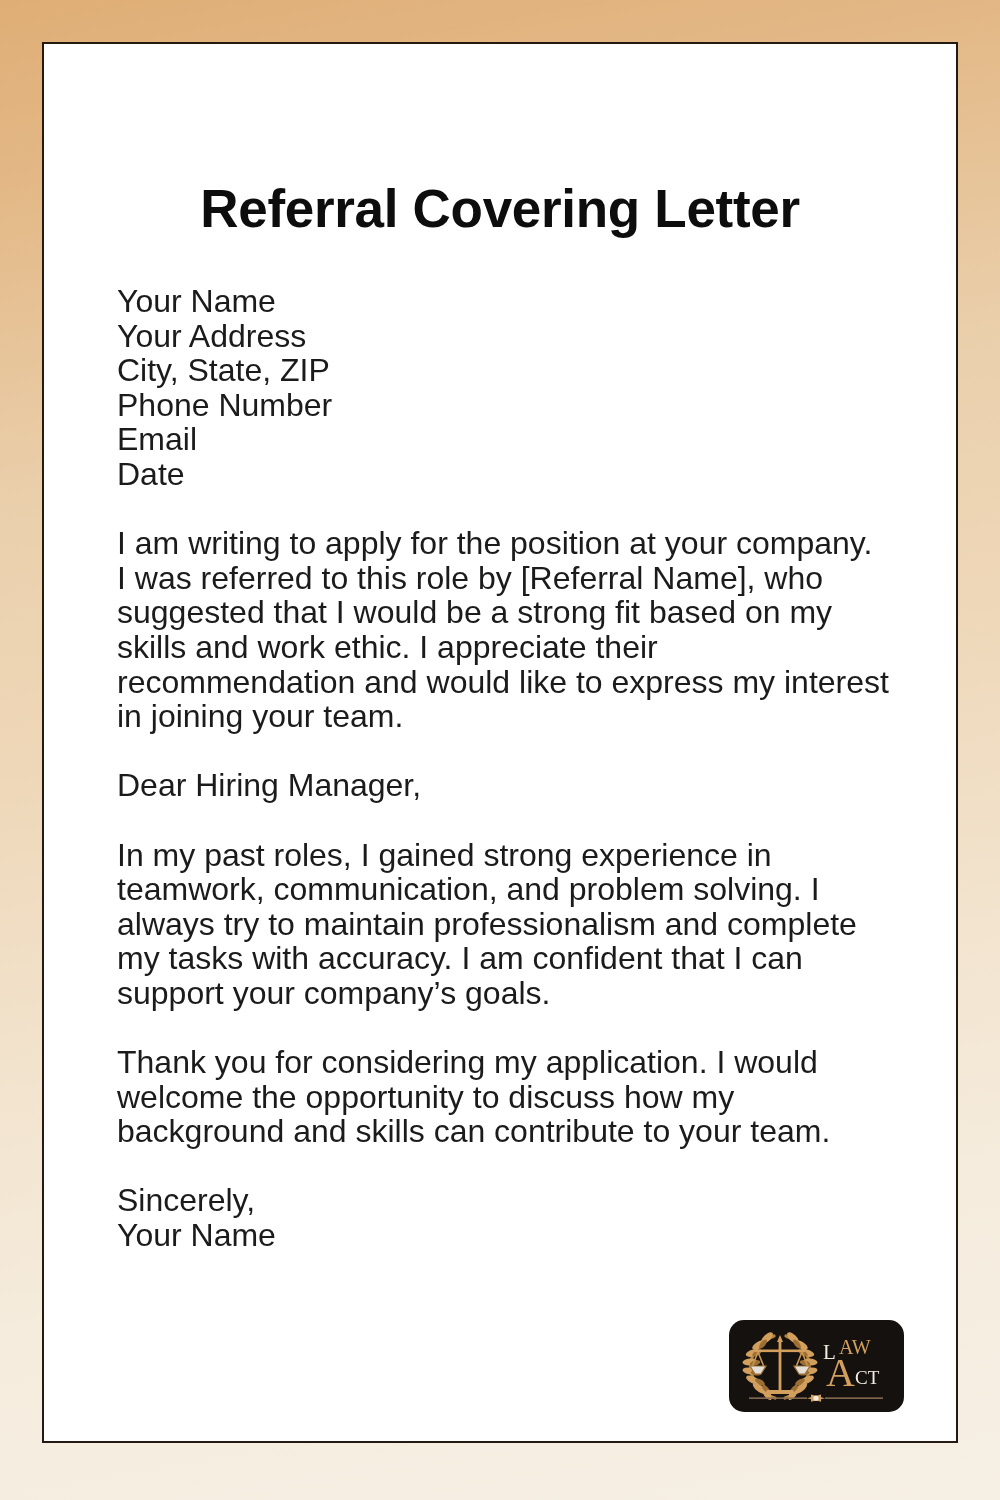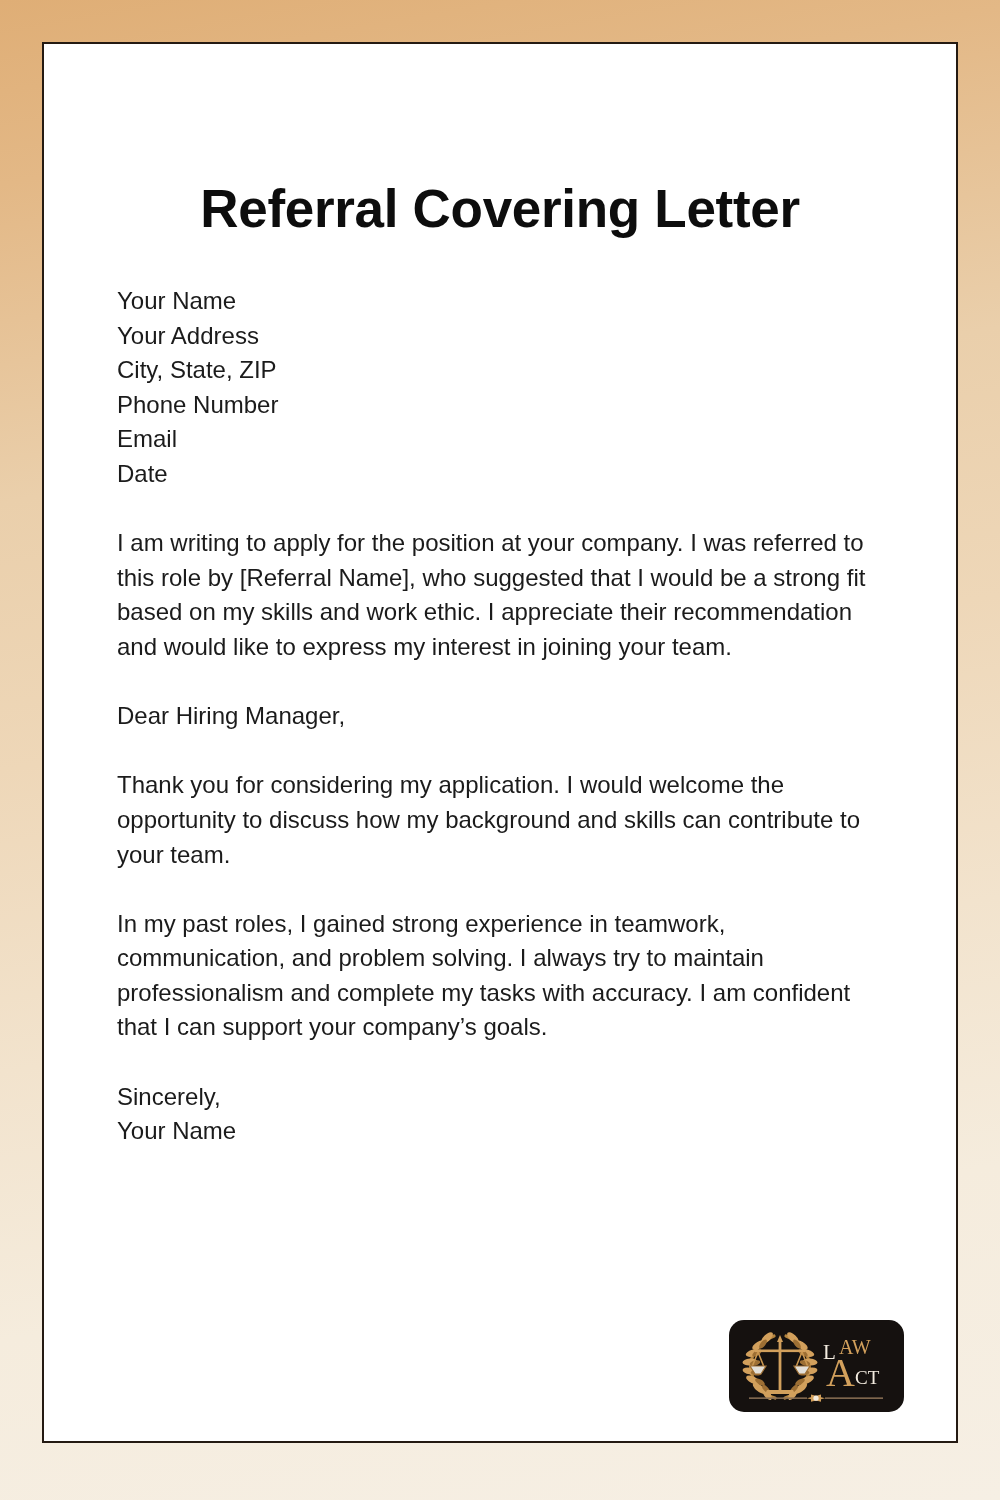--- a/index.html
+++ b/index.html
@@ -66,21 +66,21 @@
     color: #0d0d0d;
     font-family: "Liberation Sans", sans-serif;
   }
 
   
   .letter-body {
     position: absolute;
     left: 73px;
     top: 240px;
     width: 772px;
-    font-size: 24px;
+    font-size: 32px;
     line-height: 34.6px;
     color: #1b1b1b;
     font-family: "Liberation Sans", sans-serif;
   }
 
   .block {
     margin: 0 0 34.6px 0;
     white-space: pre-line;
   }
   .block:last-child { margin-bottom: 0; }
@@ -120,23 +120,23 @@
 City, State, ZIP
 Phone Number
 Email
 Date</div>
 
 
         <p class="para">I am writing to apply for the position at your company. I was referred to this role by [Referral Name], who suggested that I would be a strong fit based on my skills and work ethic. I appreciate their recommendation and would like to express my interest in joining your team.</p>
 
         <p class="para">Dear Hiring Manager,</p>
 
+        <p class="para">In my past roles, I gained strong experience in teamwork, communication, and problem solving. I always try to maintain professionalism and complete my tasks with accuracy. I am confident that I can support your company’s goals.</p>
+
         <p class="para">Thank you for considering my application. I would welcome the opportunity to discuss how my background and skills can contribute to your team.</p>
-
-        <p class="para">In my past roles, I gained strong experience in teamwork, communication, and problem solving. I always try to maintain professionalism and complete my tasks with accuracy. I am confident that I can support your company’s goals.</p>
 
         <div class="block">Sincerely,
 Your Name</div>
 
       </div>
 
       <div id="logo-badge">
         <svg width="175" height="92" viewBox="0 0 175 92">
 
           <g>

